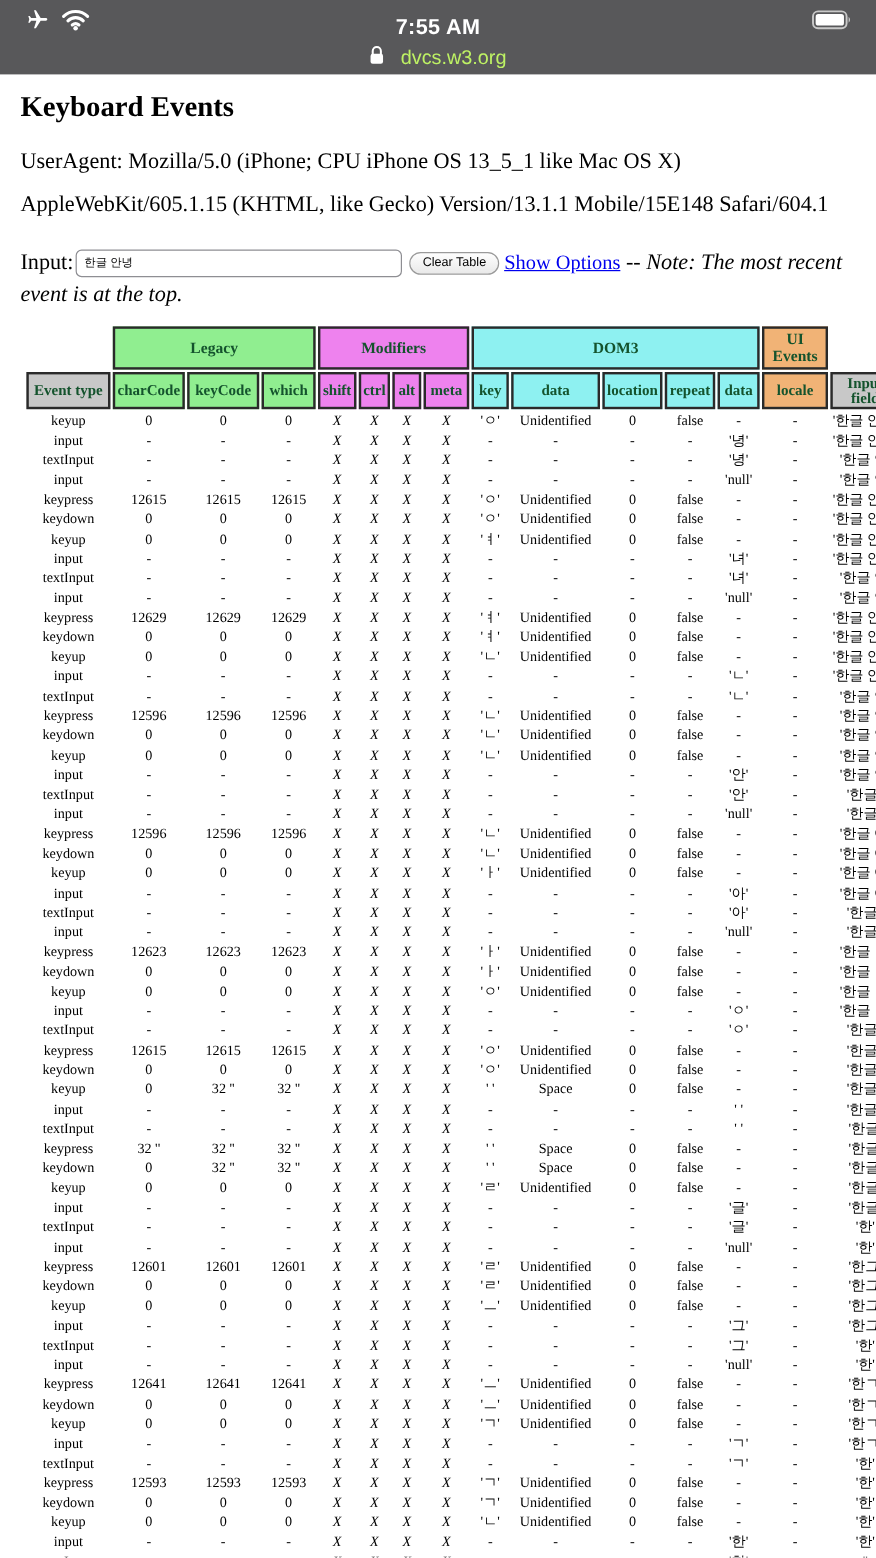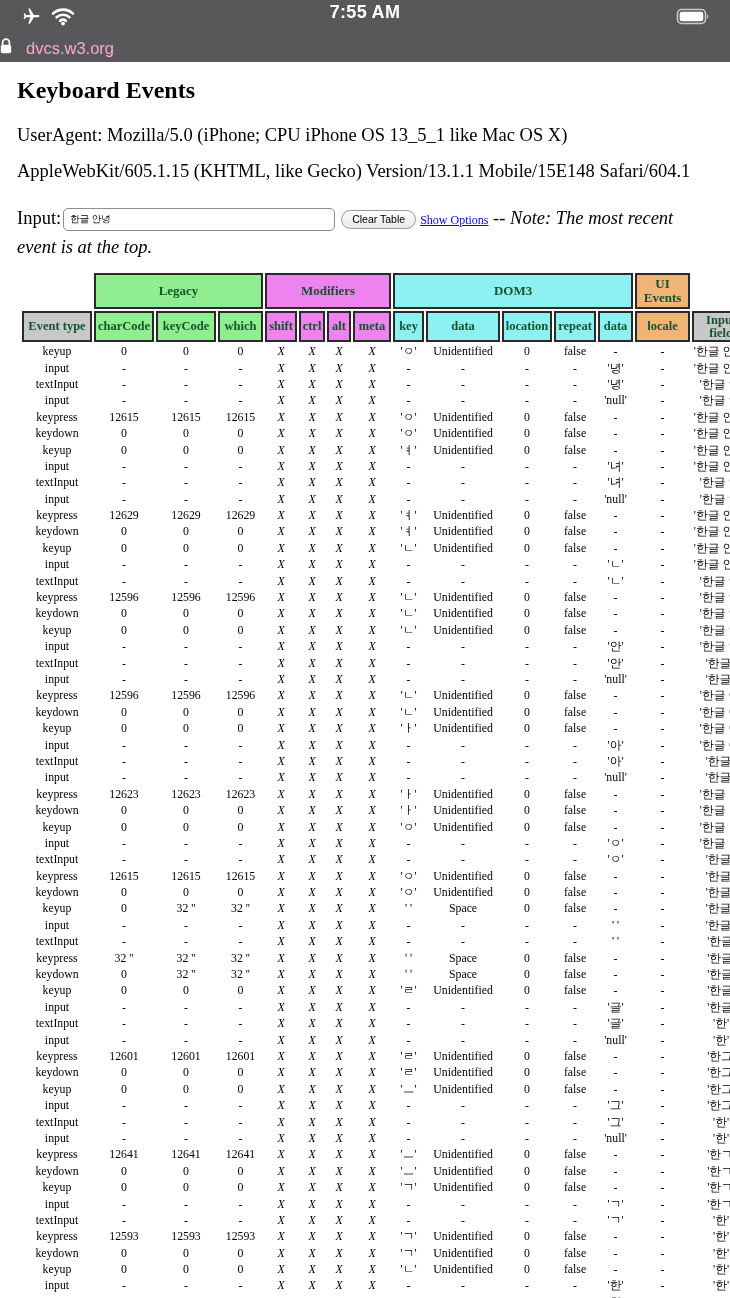--- a/index.html
+++ b/index.html
@@ -9,45 +9,45 @@
     -webkit-font-smoothing:antialiased;
   }
   
   .status-bar{
     height:62px;background:#58585A;color:#fff;position:relative;
     font-family:"Liberation Sans","DejaVu Sans",sans-serif;
   }
   .sb-top{position:relative;height:34px;}
   .sb-icons-left{position:absolute;left:22px;top:7px;display:flex;align-items:center;gap:10px;}
   .sb-time{
-    position:absolute;left:0;right:0;top:2px;text-align:center;
+    position:absolute;left:0;right:0;top:12px;text-align:center;
     font-size:18px;font-weight:700;letter-spacing:.3px;
   }
   .sb-battery{position:absolute;right:18px;top:7px;}
   .sb-url{
-    height:28px;display:flex;align-items:center;justify-content:flex-start;gap:14px;
-    font-size:16.5px;color:#f9a8d4;
+    height:28px;display:flex;align-items:center;justify-content:center;gap:14px;
+    font-size:16.5px;color:#bef264;
   }
   
   .content{padding:0 17px;}
   h1.page-title{font-size:24px;margin:15px 0 13px 0;font-weight:700;color:#000;}
   p.ua{font-size:18.5px;line-height:36px;margin:0 0 16px 0;color:#000;}
   p.input-line{font-size:18.5px;line-height:27px;margin:0 0 10px 0;color:#000;}
   .kbd-input{
     width:258px;height:19px;border:1px solid #8e8e93;border-radius:5px;
     font-family:"Liberation Sans","DejaVu Sans",sans-serif;font-size:9.5px;
     padding:1px 6px;vertical-align:middle;margin:0 4px 0 2px;color:#000;background:#fff;
   }
   .clear-btn{
     display:inline-block;vertical-align:middle;
     font-family:"Liberation Sans","DejaVu Sans",sans-serif;font-size:10.5px;
     color:#000;background:linear-gradient(#fefefe,#e9e9e9);
     border:1px solid #9a9a9a;border-radius:10px;padding:2px 10px 3px;margin:0 4px 0 2px;
   }
-  .show-options{color:#0000EE;text-decoration:underline;font-size:12px;}
+  .show-options{color:#0000EE;text-decoration:underline;font-size:17px;}
   .note-dashes{font-style:normal;}
   .note-text{font-style:italic;}
   
   table.events{
     border-collapse:separate;border-spacing:2px 2px;table-layout:fixed;
     width:700px;margin-left:3px;font-family:"Liberation Serif","DejaVu Serif",serif;
   }
   table.events th{
     border:2px solid #2a2a2a;font-weight:700;text-align:center;padding:0 1px;color:#14532d;
   }

